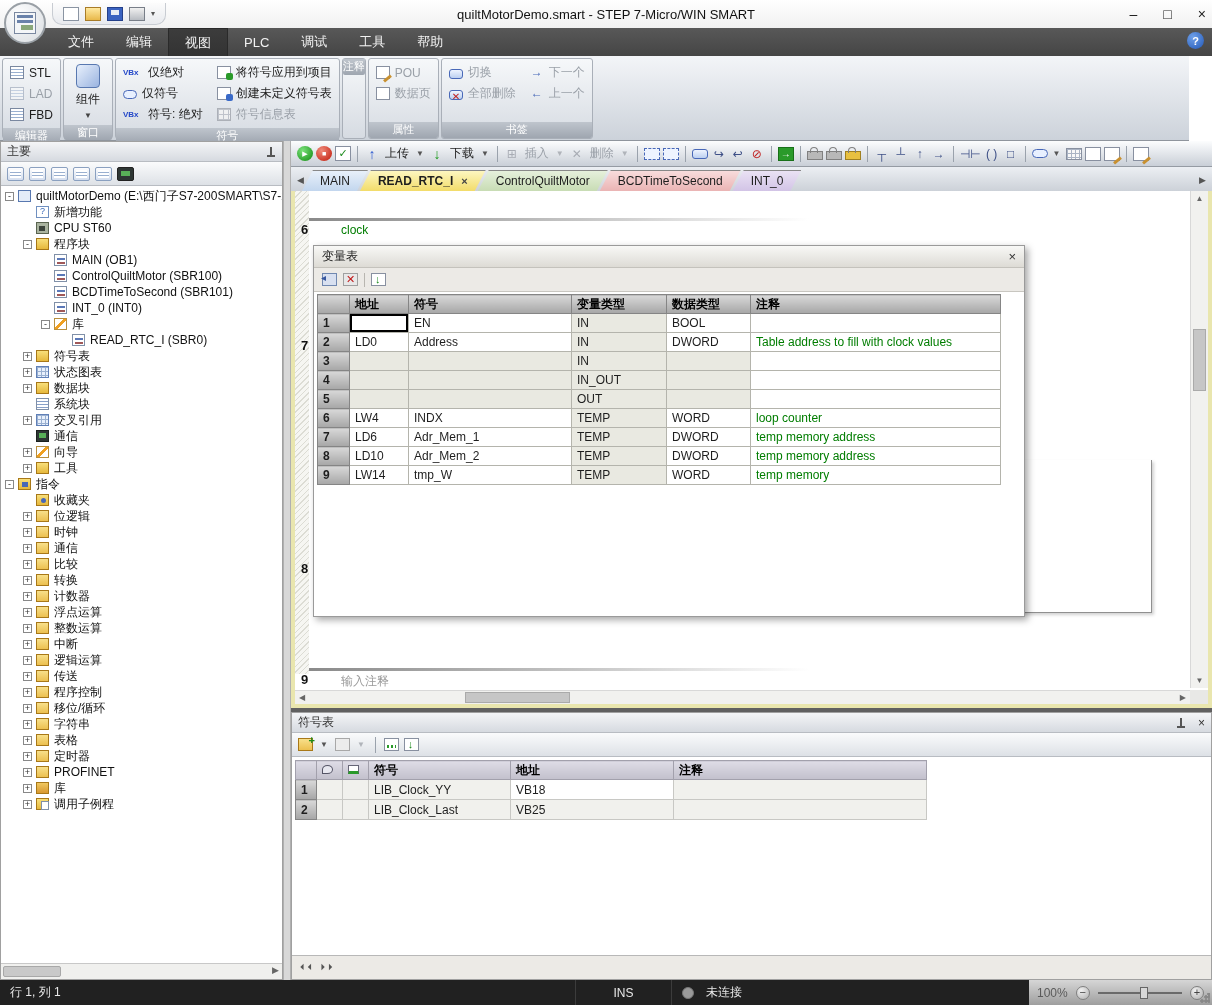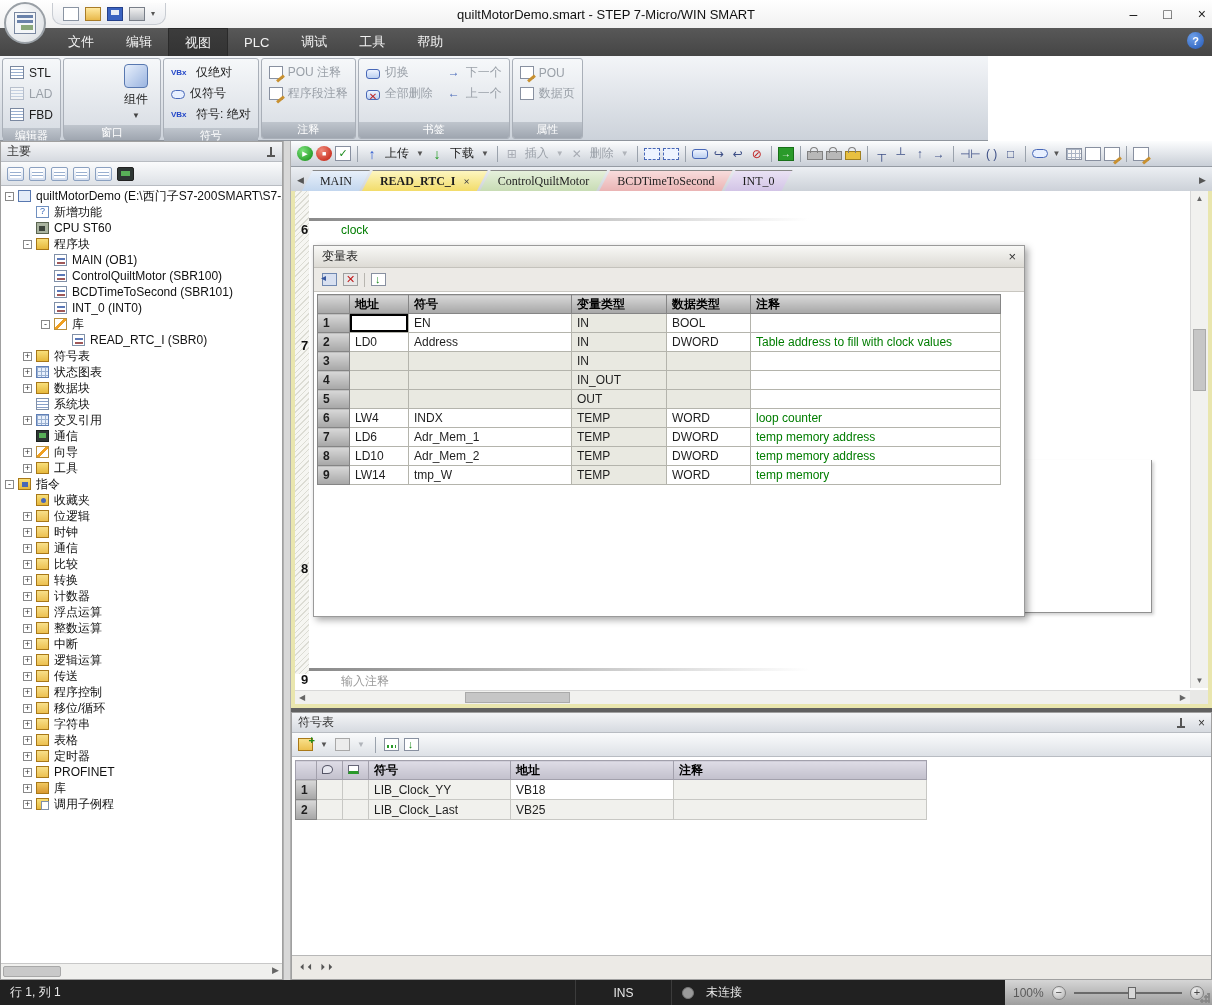--- a/index.html
+++ b/index.html
@@ -25,21 +25,21 @@
   .winbtns { position:absolute; right:6px; top:0; height:28px; display:flex; align-items:center; gap:26px; font-size:14px; color:#222; }
   .winbtns span { cursor:default; }
 
   
   .menubar { position:absolute; left:0; top:28px; width:1212px; height:28px; background:linear-gradient(#585858,#454545); display:flex; align-items:stretch; padding-left:52px; }
   .mitem { color:#f2f2f2; font-size:13px; padding:0 16px; display:flex; align-items:center; }
   .mitem.active { background:linear-gradient(#3c3c3c,#333333); border:1px solid #2a2a2a; border-bottom:none; }
   .helpbtn { position:absolute; right:8px; top:32px; width:17px; height:17px; border-radius:50%; background:radial-gradient(circle at 35% 30%,#6fa0e8,#2258b8); color:#fff; font-size:11px; font-weight:bold; display:flex; align-items:center; justify-content:center; }
 
   
-  .ribbon { position:absolute; left:0; top:56px; width:988px; height:85px; background:linear-gradient(#f3f5f8,#ccd2da); border-bottom:1px solid #8f959d; display:flex; padding:2px 2px 1px 2px; gap:2px; }
+  .ribbon { position:absolute; left:0; top:56px; width:1189px; height:85px; background:linear-gradient(#f3f5f8,#ccd2da); border-bottom:1px solid #8f959d; display:flex; padding:2px 2px 1px 2px; gap:2px; }
   .rgroup { border:1px solid #a9afb8; border-radius:3px; background:linear-gradient(#f6f8fa,#d6dbe2); display:flex; flex-direction:column; }
   .rgbody { flex:1; display:flex; align-items:flex-start; padding:3px 4px; gap:8px; }
   .rgcol { display:flex; flex-direction:column; }
   .rbtn { display:flex; align-items:center; height:21px; padding:0 3px; font-size:12px; color:#1c1c1c; white-space:nowrap; }
   .rbtn.off { color:#9aa0a8; }
   .rglabel { height:16px; text-align:center; font-size:11px; color:#fff; background:linear-gradient(#bfc5cd,#9fa6b0); border-radius:0 0 2px 2px; line-height:15px; }
   .ri { display:inline-block; width:14px; height:13px; margin-right:5px; position:relative; flex:none; }
   .ri-code { border:1px solid #7a88a0; background:repeating-linear-gradient(#ffffff 0 2px,#9ab0d0 2px 3px); }
   .ri-code.off2 { opacity:.45; }
   .ri-vbx { width:20px; }
@@ -48,21 +48,21 @@
   .ri-page { background:#fff; border:1px solid #8890a0; }
   .ri-page.dg::after { content:""; position:absolute; right:-3px; bottom:-2px; width:7px; height:7px; background:#2a9a2a; border-radius:2px; }
   .ri-page.db::after { content:""; position:absolute; right:-3px; bottom:-2px; width:7px; height:7px; background:#3a6ac8; border-radius:2px; }
   .ri-page.pen::after { content:""; position:absolute; right:-3px; bottom:-2px; width:9px; height:3px; background:#c89030; transform:rotate(-40deg); }
   .ri-grid { background:#f4f4f4; border:1px solid #a0a4ac; background-image:linear-gradient(#b8bcc4 1px,transparent 1px),linear-gradient(90deg,#b8bcc4 1px,transparent 1px); background-size:5px 5px; opacity:.8; }
   .ri-bmark { border:1px solid #4868b8; border-radius:3px; background:linear-gradient(#eef4ff,#bcd0f0); height:10px; margin-top:2px; }
   .ri-x::after { content:"✕"; color:#c02020; font-size:10px; position:absolute; left:2px; top:0; }
   .ri-arrow-r::after { content:"→"; color:#4868b8; font-size:12px; position:absolute; left:1px; top:-1px; }
   .ri-arrow-l::after { content:"←"; color:#4868b8; font-size:12px; position:absolute; left:1px; top:-1px; }
   .ri-comp { width:24px; height:24px; border:1px solid #5878b0; border-radius:4px; background:linear-gradient(135deg,#e8f0fc,#9ab4e0); margin:0; }
-  .bigbtn { display:flex; flex-direction:column; align-items:center; justify-content:center; gap:3px; padding:2px 8px; font-size:12px;margin-left:48px; }
+  .bigbtn { display:flex; flex-direction:column; align-items:center; justify-content:center; gap:3px; padding:2px 8px; font-size:12px; }
   .bigbtn .caret { font-size:8px; color:#444; }
 
   
   .navpanel { position:absolute; left:0; top:141px; width:283px; height:839px; background:#fff; border:1px solid #a0a0a0; display:flex; flex-direction:column; }
   .phead { height:20px; background:linear-gradient(#f4f5f7,#d6dae0); border-bottom:1px solid #b8bcc2; display:flex; align-items:center; padding:0 6px; font-size:12px; color:#333; }
   .phead .sp { flex:1; }
   .pin { width:10px; height:10px; position:relative; }
   .pin::before { content:""; position:absolute; left:4px; top:0; width:2px; height:8px; background:#555; }
   .pin::after { content:""; position:absolute; left:1px; top:8px; width:8px; height:2px; background:#555; }
   .navtools { height:24px; background:linear-gradient(#fafbfc,#dde1e6); border-bottom:1px solid #b8bcc2; display:flex; align-items:center; gap:5px; padding:0 6px; }
@@ -218,21 +218,21 @@
   .b-red { background:#e49c9c; }
   .b-active { background:#fff; font-weight:bold; height:21px; border:1px solid #888; border-bottom:none; }
 
   
   .statusbar { position:absolute; left:0; top:980px; width:1212px; height:25px; background:#212121; color:#e8e8e8; display:flex; align-items:center; font-size:12px; }
   .st-seg { display:flex; align-items:center; height:100%; padding:6px 10px; }
   .st-sep { width:1px; height:100%; background:#3c3c3c; }
   .st-pos { width:575px; }
   .st-ins { width:95px; justify-content:center; }
   .st-dot { width:12px; height:12px; border-radius:50%; background:#9a9a9a; border:1px solid #777; margin-right:12px; }
-  .st-zoom { margin-left:auto; width:207px; height:100%; background:linear-gradient(#d6d6d6,#9e9e9e); color:#5a5a5a; display:flex; align-items:center; gap:8px; padding:8px 8px; position:relative; }
+  .st-zoom { margin-left:auto; width:183px; height:100%; background:linear-gradient(#d6d6d6,#9e9e9e); color:#5a5a5a; display:flex; align-items:center; gap:8px; padding:8px 8px; position:relative; }
   .zbtn { width:14px; height:14px; border-radius:50%; background:radial-gradient(circle at 35% 30%,#f0f0f0,#b0b0b0); border:1px solid #808080; color:#444; font-size:11px; line-height:11px; text-align:center; }
   .ztrack { flex:1; height:2px; background:#6a6a6a; position:relative; }
   .zthumb { position:absolute; left:50%; top:-5px; width:8px; height:12px; background:#d8d8d8; border:1px solid #666; }
   .grip { position:absolute; right:2px; bottom:2px; width:10px; height:10px; background:radial-gradient(circle at 2px 8px,#888 1.5px,transparent 2px),radial-gradient(circle at 6px 8px,#888 1.5px,transparent 2px),radial-gradient(circle at 6px 4px,#888 1.5px,transparent 2px),radial-gradient(circle at 9px 8px,#888 1.5px,transparent 2px),radial-gradient(circle at 9px 4px,#888 1.5px,transparent 2px),radial-gradient(circle at 9px 1px,#888 1.5px,transparent 2px); }
 </style>
 </head>
 <body>
 
 <div class="app">
 
@@ -316,37 +316,54 @@
             </div>
           <div class="rbtn">
               <span class="ri ri-oval"></span>
               <span>仅符号</span>
             </div>
           <div class="rbtn">
               <span class="ri ri-vbx"></span>
               <span>符号: 绝对</span>
             </div>
         </div>
+        <div class="rgcol">
+          <div class="rbtn">
+              <span class="ri ri-page dg"></span>
+              <span>将符号应用到项目</span>
+            </div>
+          <div class="rbtn">
+              <span class="ri ri-page db"></span>
+              <span>创建未定义符号表</span>
+            </div>
+          <div class="rbtn off">
+              <span class="ri ri-grid"></span>
+              <span>符号信息表</span>
+            </div>
+        </div>
       </div>
       <div class="rglabel">符号</div>
+    </div>
+    <div class="rgroup">
+      <div class="rglabel">注释</div>
     </div>
     <div class="rgroup">
       <div class="rgbody">
           <div class="rgcol">
         <div class="rbtn off">
               <span class="ri ri-page pen"></span>
-              <span>POU 注释</span>
+              <span>POU</span>
             </div>
         <div class="rbtn off">
-              <span class="ri ri-page pen"></span>
-              <span>程序段注释</span>
+              <span class="ri ri-page"></span>
+              <span>数据页</span>
             </div>
       </div>
         </div>
-      <div class="rglabel">注释</div>
+      <div class="rglabel">属性</div>
     </div>
     <div class="rgroup">
       <div class="rgbody">
         <div class="rgcol">
           <div class="rbtn off">
               <span class="ri ri-bmark"></span>
               <span>切换</span>
             </div>
           <div class="rbtn off">
               <span class="ri ri-bmark ri-x"></span>
@@ -358,35 +375,20 @@
               <span class="ri ri-arrow-r"></span>
               <span>下一个</span>
             </div>
           <div class="rbtn off">
               <span class="ri ri-arrow-l"></span>
               <span>上一个</span>
             </div>
         </div>
       </div>
       <div class="rglabel">书签</div>
-    </div>
-    <div class="rgroup">
-      <div class="rgbody">
-          <div class="rgcol">
-        <div class="rbtn off">
-              <span class="ri ri-page pen"></span>
-              <span>POU</span>
-            </div>
-        <div class="rbtn off">
-              <span class="ri ri-page"></span>
-              <span>数据页</span>
-            </div>
-      </div>
-        </div>
-      <div class="rglabel">属性</div>
     </div>
   </div>
 
   <div class="navpanel">
     <div class="phead">
       <span>主要</span>
       <span class="sp"></span>
       <span class="pin"></span>
     </div>
     <div class="navtools">
@@ -725,21 +727,21 @@
     <span class="caret">▼</span>
     <span class="ti tgrid"></span>
     <span class="ti tpage"></span>
     <span class="ti tpage pen"></span>
     <span class="tsep"></span>
     <span class="ti tpage pen"></span>
   </div>
 
   <div class="etabs">
     <span class="nava">◀</span>
-    <span style="display:flex;align-items:flex-end;font-family:Liberation Serif, serif;">
+    <span style="display:flex;align-items:flex-end;">
 
         <span class="etab t-main">
           <span>MAIN</span>
 
         </span>
 
         <span class="etab t-active">
           <span>READ_RTC_I</span>
           <span class="tclose">×</span>
         </span>

